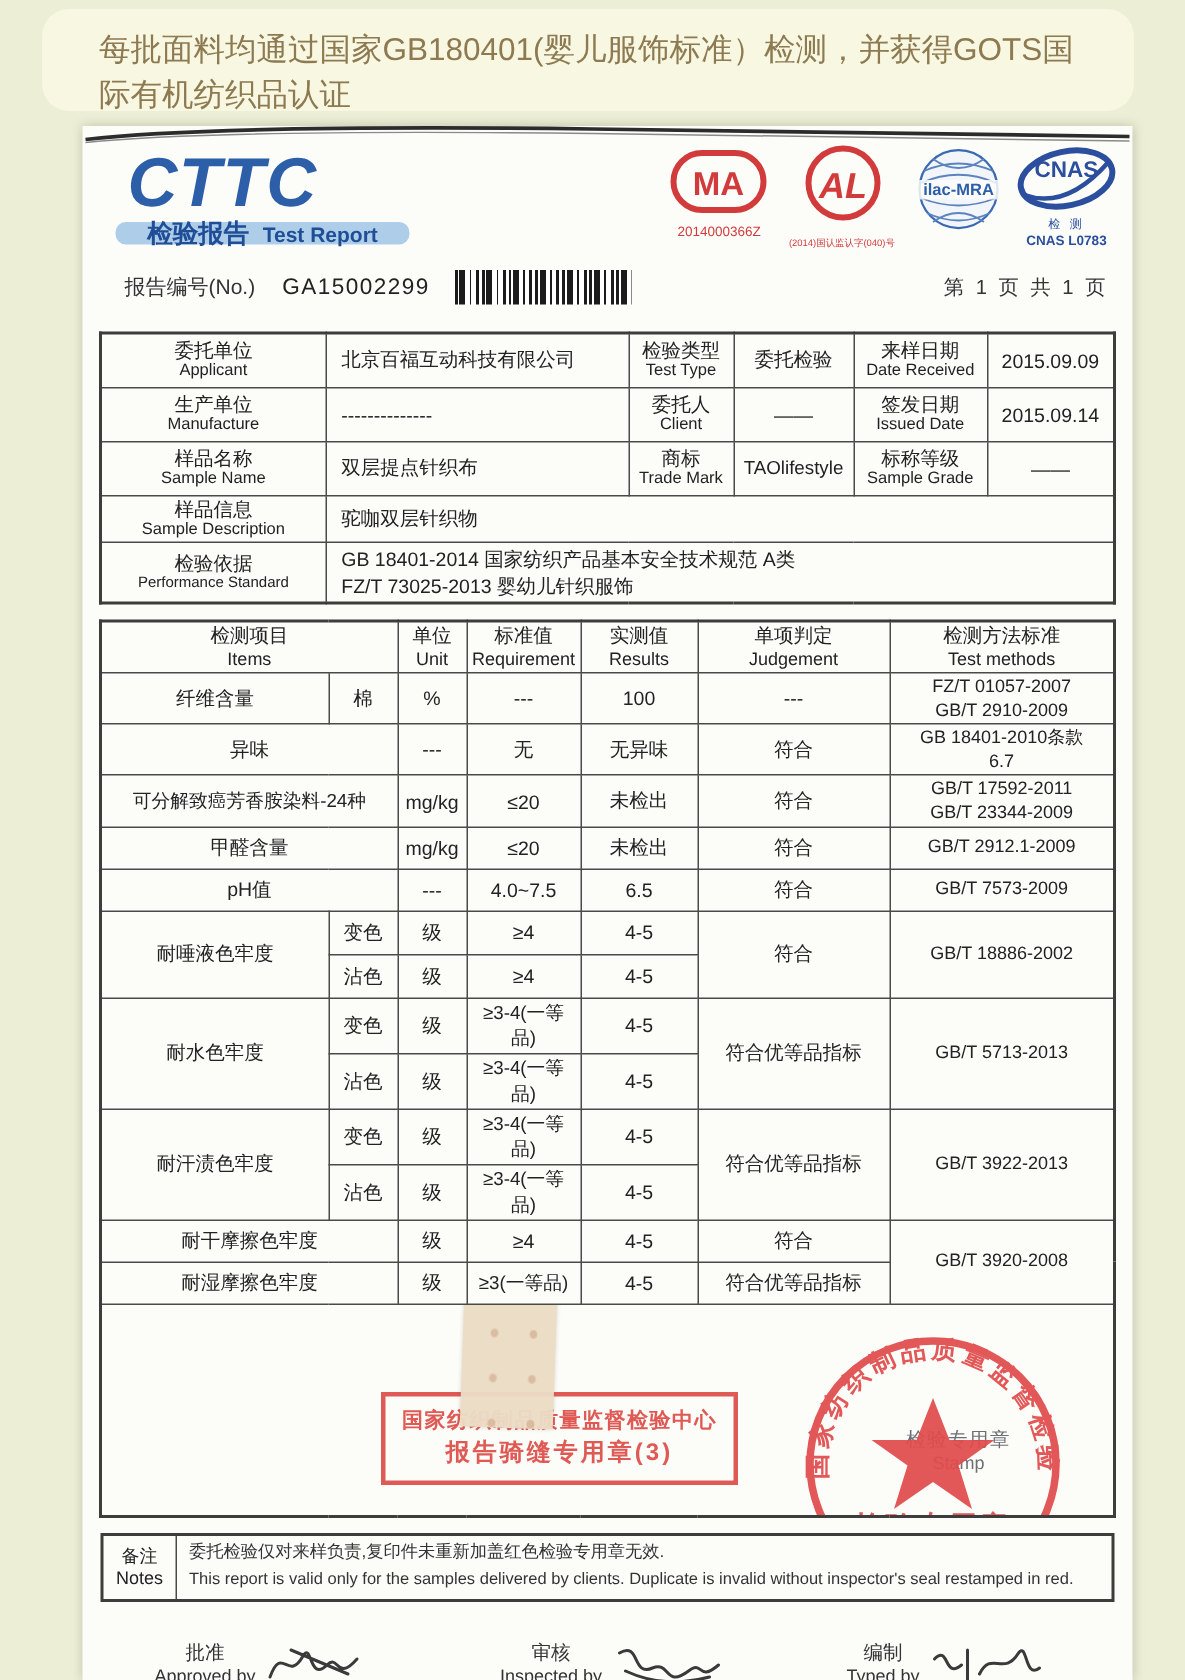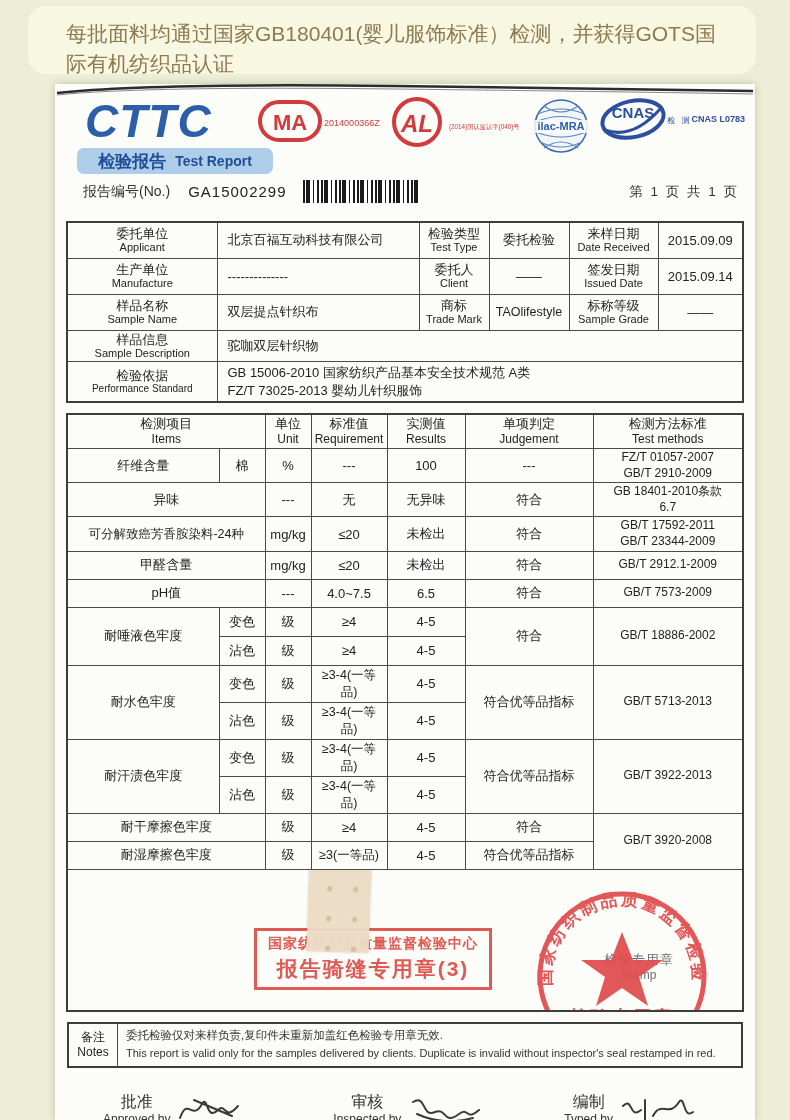--- a/index.html
+++ b/index.html
@@ -21,27 +21,27 @@
     background:#fcfcf9;box-shadow:0 0 7px rgba(60,60,40,.25);
   }
   .edge{position:absolute;left:0;top:-4px}
   
   .phead{position:relative;height:94px}
   .cttc{
     position:absolute;left:30px;top:10px;
     font-size:46px;font-weight:bold;font-style:italic;color:#2d5fa9;letter-spacing:1px;
   }
   .badge{
-    position:absolute;left:22px;top:64px;width:196px;height:26px;background:#aecde9;border-radius:7px;
+    position:absolute;left:22px;top:64px;width:196px;height:15px;background:#aecde9;border-radius:7px;
     display:flex;align-items:center;justify-content:center;gap:9px;color:#1f4e97;font-weight:bold;
   }
   .badge .zh{font-size:17px}
   .badge .en{font-size:14px}
   .logos{position:absolute;right:10px;top:12px;display:flex;align-items:flex-start;gap:9px}
-  .logo{display:flex;flex-direction:row;align-items:center}
+  .logo{display:flex;flex-direction:column;align-items:center}
   .logo .code{font-size:9px;color:#d23b3b;margin-top:5px;white-space:nowrap}
   .logo .code.tiny{font-size:7px;transform:scale(.9)}
   .cnas-sub{font-size:8px;color:#2b4f9e;margin-top:2px;letter-spacing:2px}
   .cnas-code{font-size:9px;color:#2b4f9e;font-weight:bold}
   
   .repline{display:flex;align-items:center;padding:2px 16px 6px 28px}
   .rep-lbl{font-size:14px;color:#333}
   .rep-val{font-size:15px;letter-spacing:1px;margin-left:18px;color:#222}
   .barcode{
     width:118px;height:23px;margin-left:16px;
@@ -65,35 +65,35 @@
     position:absolute;left:240px;top:-6px;width:62px;height:88px;
     background:#ecdcc6;opacity:.96;transform:rotate(2deg);z-index:3;
     background-image:radial-gradient(#d9bb9e 2px,transparent 3px);background-size:26px 30px;background-position:8px 10px;
     box-shadow:0 0 3px rgba(120,90,60,.25);
   }
   .rstamp{
     position:absolute;left:186px;top:58px;width:232px;height:56px;border:3px solid #e05a55;
     color:#e05a55;z-index:2;display:flex;flex-direction:column;justify-content:center;align-items:center;gap:2px;
   }
   .rstamp .l1{font-size:14px;font-weight:bold;letter-spacing:1px}
-  .rstamp .l2{font-size:21px;font-weight:bold;letter-spacing:2px}
+  .rstamp .l2{font-size:16px;font-weight:bold;letter-spacing:2px}
   .graystamp{position:absolute;left:536px;top:82px;color:#6b6f75;text-align:center;z-index:1;line-height:1.3}
   .graystamp .zh{font-size:13px;letter-spacing:1px}
   .graystamp .en{font-size:12px}
   .cstamp{position:absolute;left:466px;top:18px;z-index:4;opacity:.93}
   
   .notes{width:676px;margin:-2px auto 14px;border:2px solid #3d3d3d;display:flex;height:46px;background:transparent;box-sizing:border-box}
   .notes .lblcell{width:48px;border-right:1px solid #4a4a4a;display:flex;flex-direction:column;align-items:center;justify-content:center;font-size:12px;line-height:1.25;color:#222}
   .notes .txt{flex:1;padding:2px 8px;font-size:11px;line-height:1.55;display:flex;flex-direction:column;justify-content:center;text-align:left;color:#333}
   .notes .txt .zh{font-size:11.5px}
   
   .approval{display:flex;padding:10px 56px 0 48px;justify-content:space-between;align-items:center}
   .sig-group{display:flex;align-items:center;gap:2px}
   .sig-lbl{text-align:center;color:#333;line-height:1.25}
-  .sig-lbl .zh{font-size:16px}
+  .sig-lbl .zh{font-size:13px}
   .sig-lbl .en{font-size:12px}
   .sig svg{display:block}
   
   .footer{margin-top:10px;padding-left:36px}
   .f-top{display:flex;align-items:flex-start;gap:16px}
   .f-l12{font-size:12.5px;font-weight:bold;color:#7a4a38;letter-spacing:1px;line-height:1.55}
 </style>
 </head>
 <body>
 
@@ -222,21 +222,21 @@
             <div class="en">Sample Description</div>
           </td>
       <td class="valL" colspan="5"><span>驼咖双层针织物</span></td>
     </tr>
     <tr style="height:40px">
       <td class="lbl">
             <div>检验依据</div>
             <div class="en" style="font-size:10px">Performance Standard</div>
           </td>
       <td class="valL" colspan="5">
-            <div>GB 15006-2010 国家纺织产品基本安全技术规范 A类</div>
+            <div>GB 18401-2014 国家纺织产品基本安全技术规范 A类</div>
             <div>FZ/T 73025-2013 婴幼儿针织服饰</div>
           </td>
     </tr>
   </tbody>
     </table>
 
   <table style="margin-top:-2px">
     <colgroup>
         <col style="width:152px">
         <col style="width:46px">

